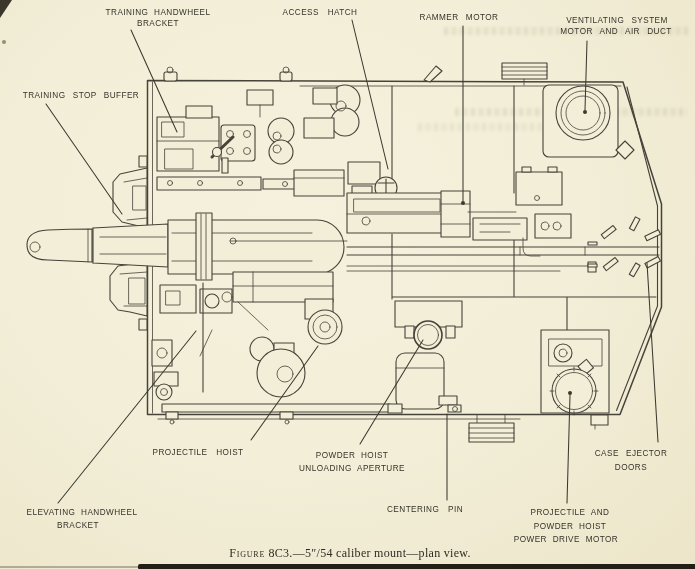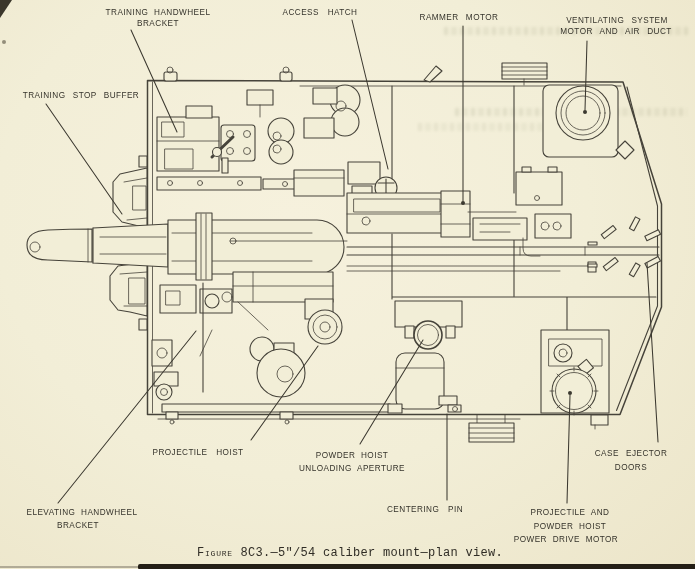--- a/index.html
+++ b/index.html
@@ -32,21 +32,21 @@
   .thin{stroke-width:.8;}
   .thick{stroke-width:1.5;}
   .dot{fill:#3c3930;stroke:none;}
   .lead{fill:none;stroke:#3c3930;stroke-width:1.05;stroke-linecap:round;}
   text.lbl{font-family:"Liberation Sans",sans-serif;font-size:8.2px;fill:#35332b;
     letter-spacing:.45px;word-spacing:3px;text-anchor:middle;}
   text.lbl.wide{word-spacing:6px;}
   text.lbl.mid{word-spacing:4.5px;}
   
   .caption{position:absolute;left:150px;top:546px;width:400px;text-align:center;
-    font-family:Liberation Mono, monospace;font-size:12px;color:#2f2c25;letter-spacing:.3px;}
+    font-family:Liberation Serif, serif;font-size:12px;color:#2f2c25;letter-spacing:.3px;}
   .caption .sc{font-variant:small-caps;letter-spacing:.8px;}
 </style>
 </head>
 <body>
 
 <div class="page">
 
   <div class="bleed b1"></div>
   <div class="bleed b2"></div>
   <div class="bleed b3"></div>

